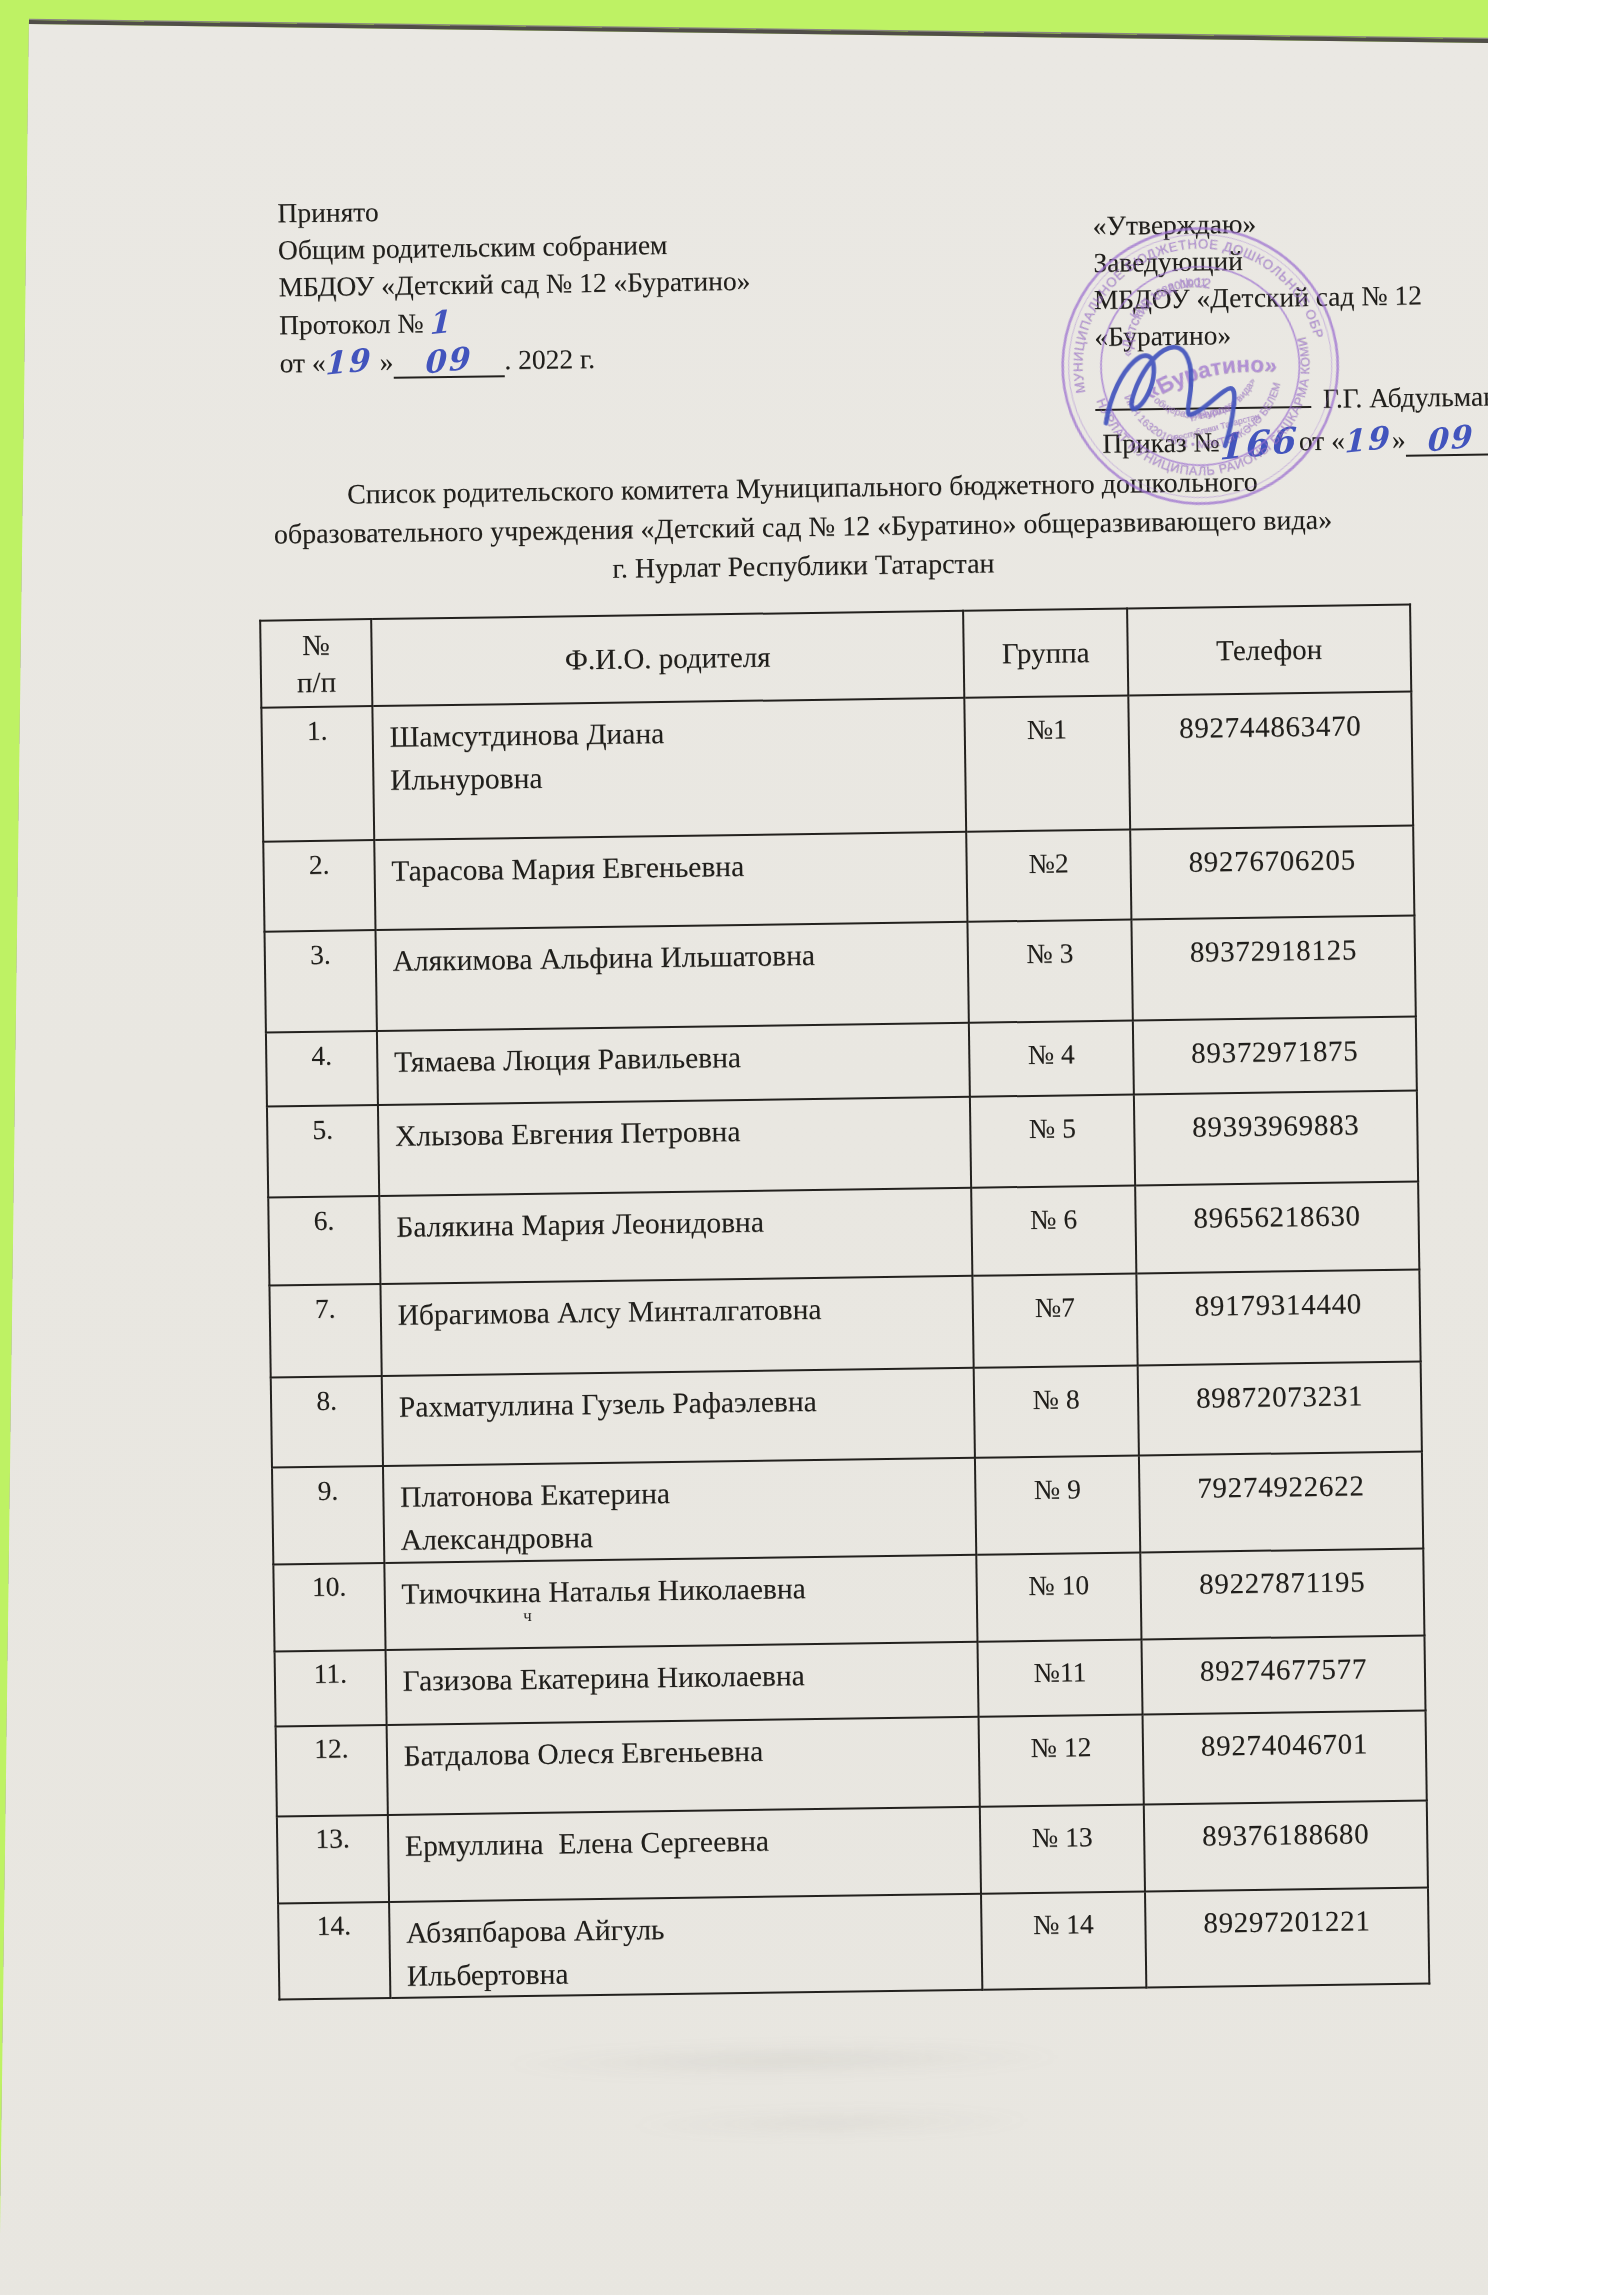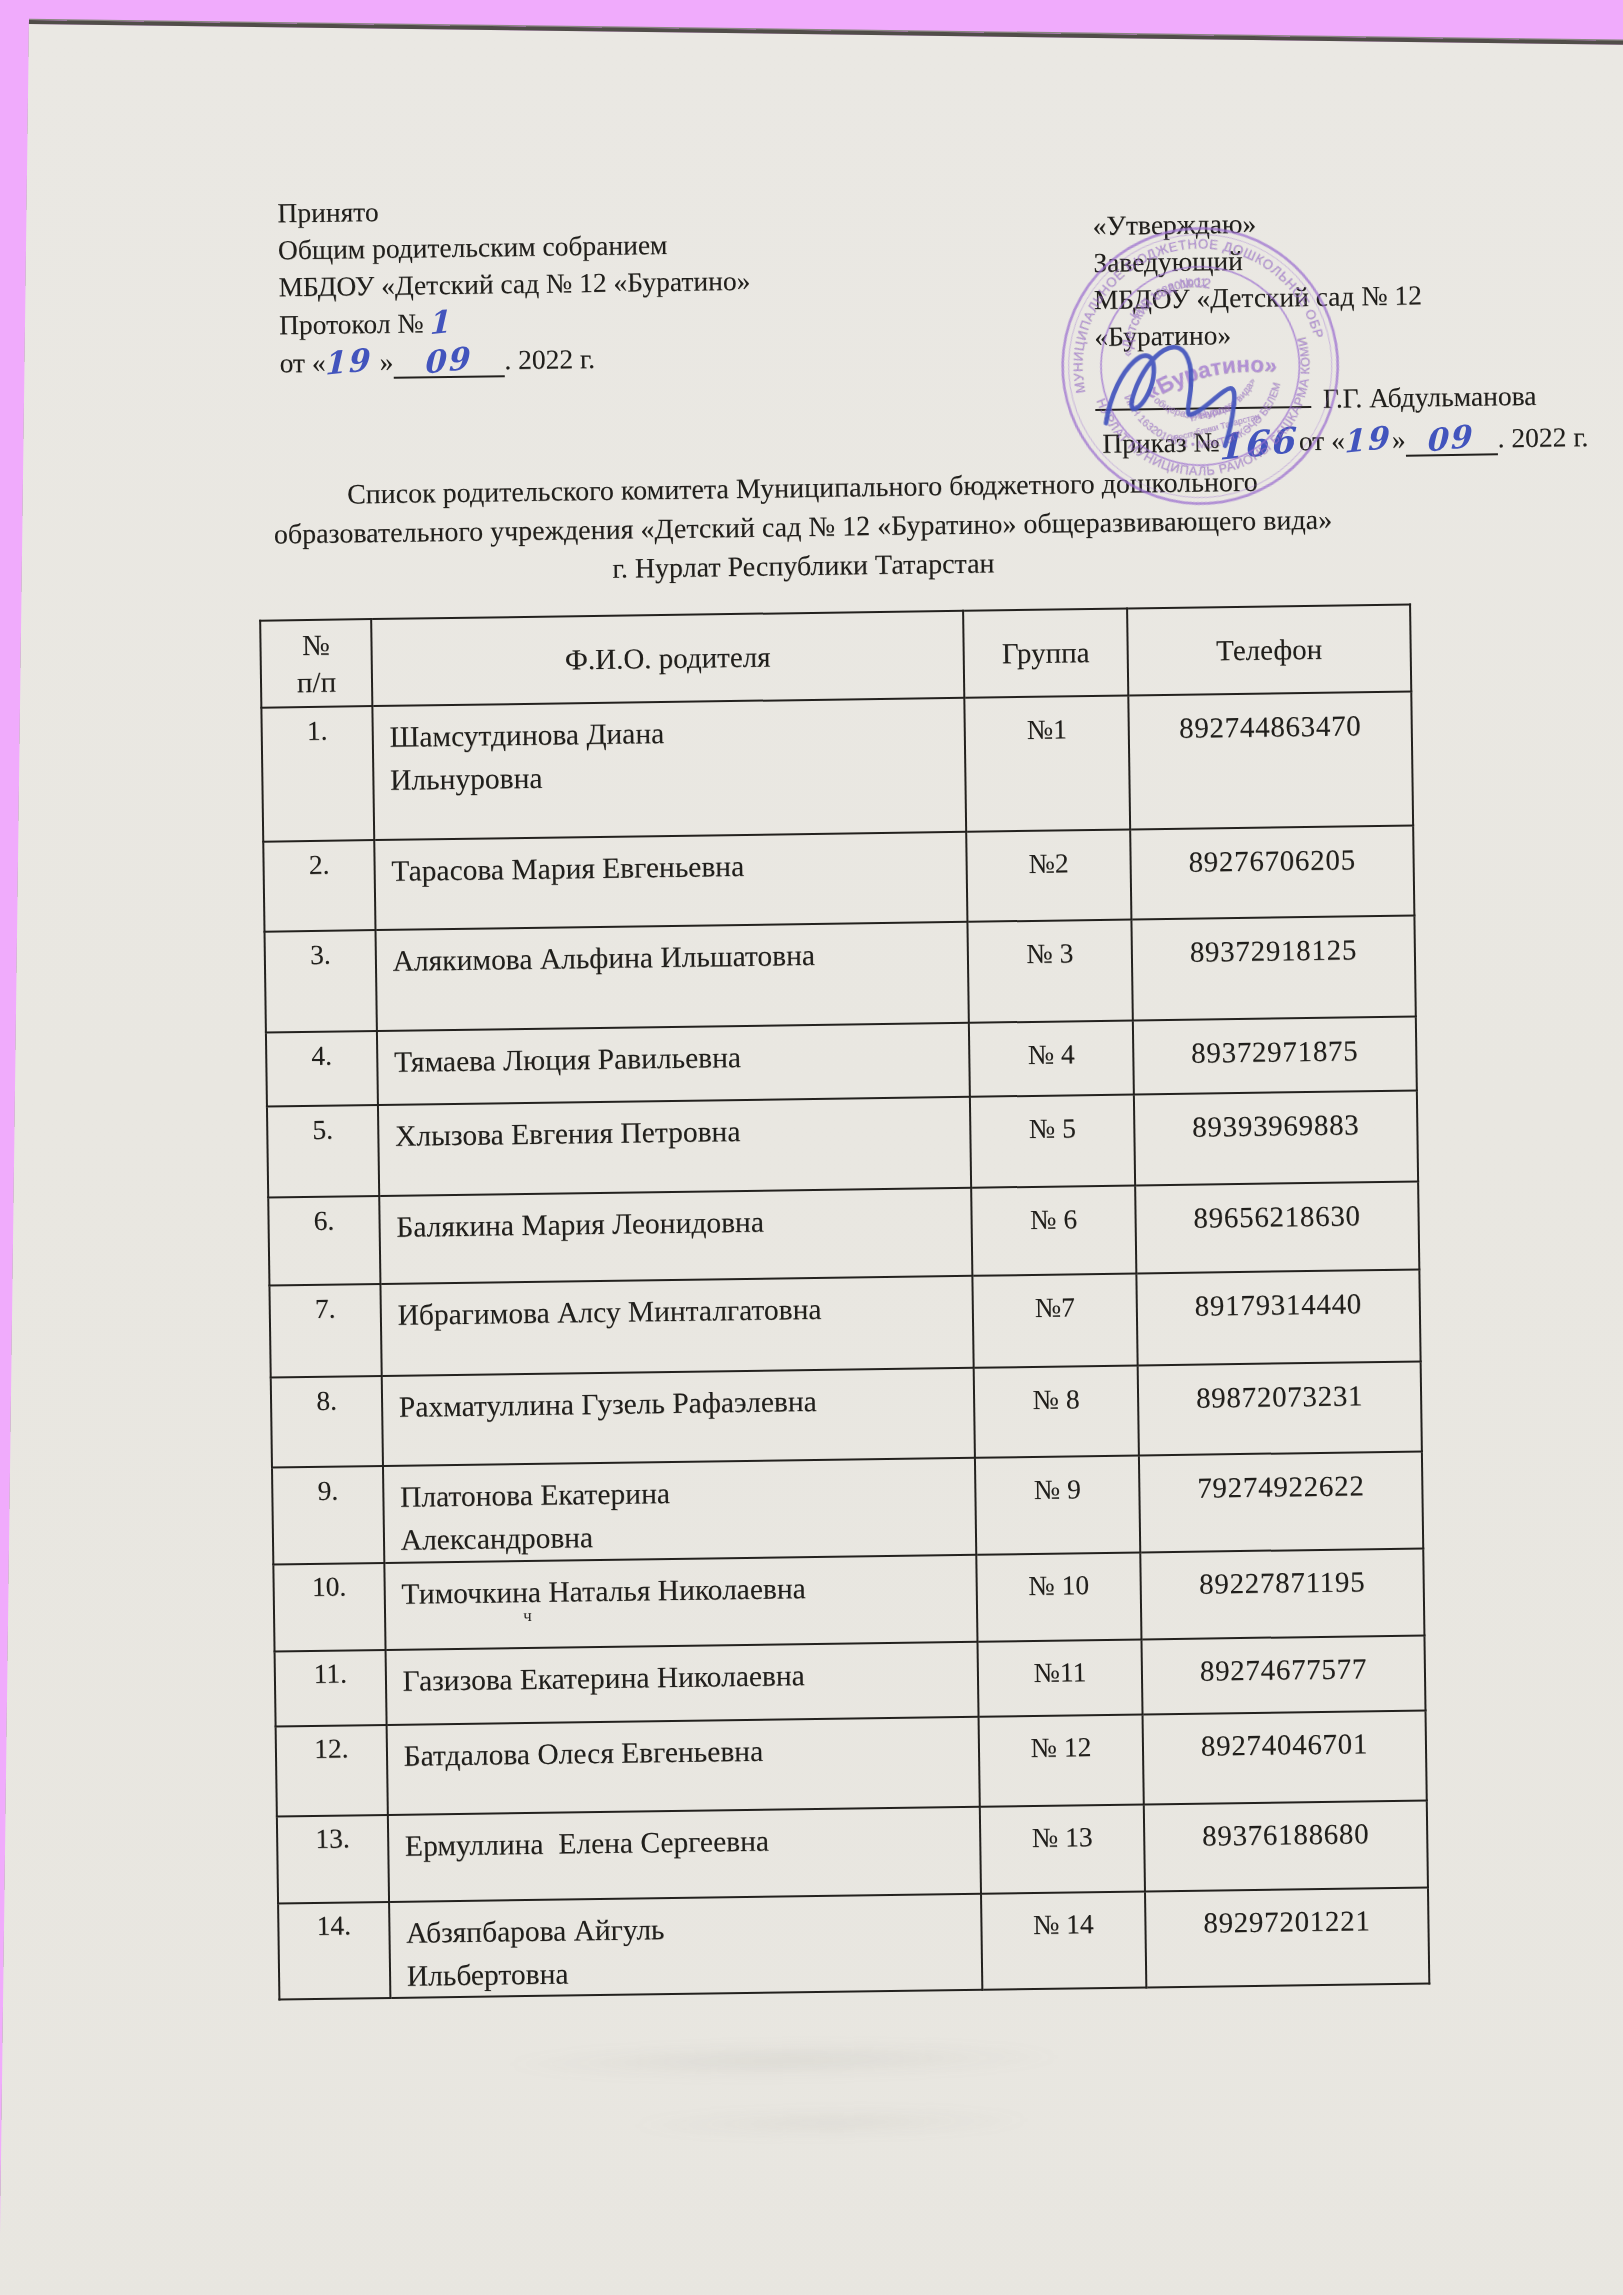--- a/index.html
+++ b/index.html
@@ -1,18 +1,18 @@
 <!DOCTYPE html>
 <html style="font-size:10.5px"><head>
 <meta charset="utf-8">
 <style>
   html,body { margin:0; padding:0; }
   .page {
-    position:relative; width:1623px; height:2295px;
-    background:#f0abfc; overflow:hidden;
+    position:relative; width:1488px; height:2295px;
+    background:#bef264; overflow:hidden;
     font-family:"Liberation Serif", serif; color:#201f1c;
   }
   
   .paper {
     position:absolute; left:29px; top:19.6px; width:1649px; height:2369px;
     background:linear-gradient(180deg,#eae8e3 0%, #e9e7e1 45%, #e8e6e0 100%);
     border-top:4.6px solid #504d48;
     box-shadow:0 -1.3px 0 #8a8781;
     transform:rotate(0.75deg); transform-origin:left top;
   }

